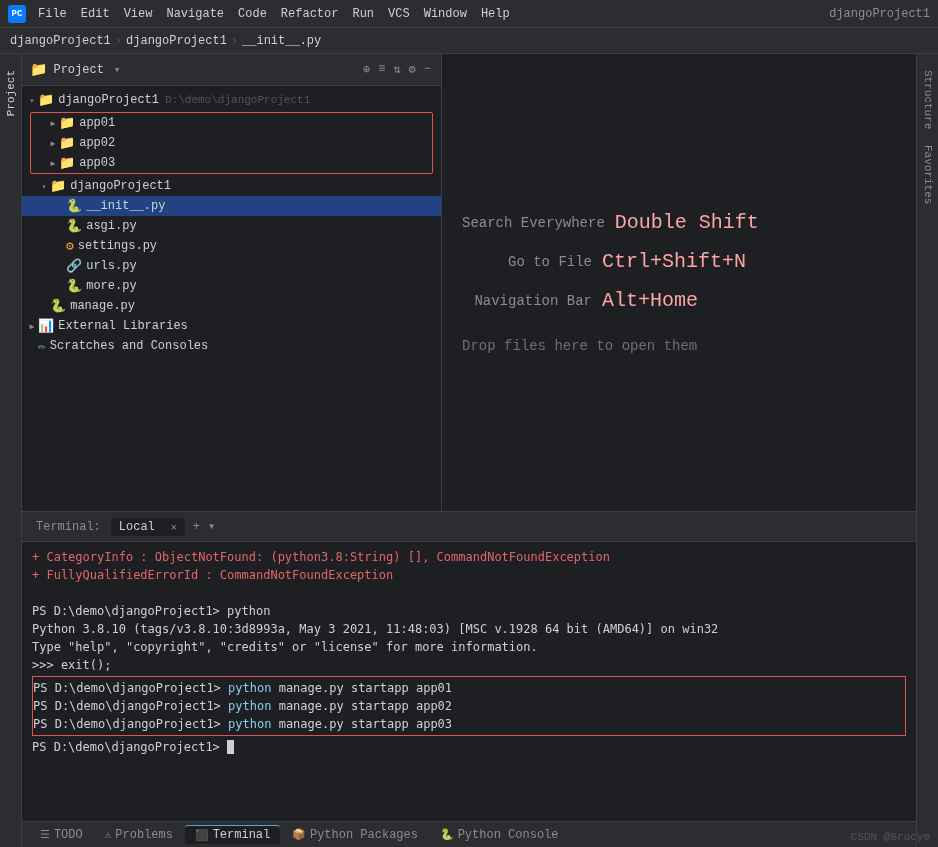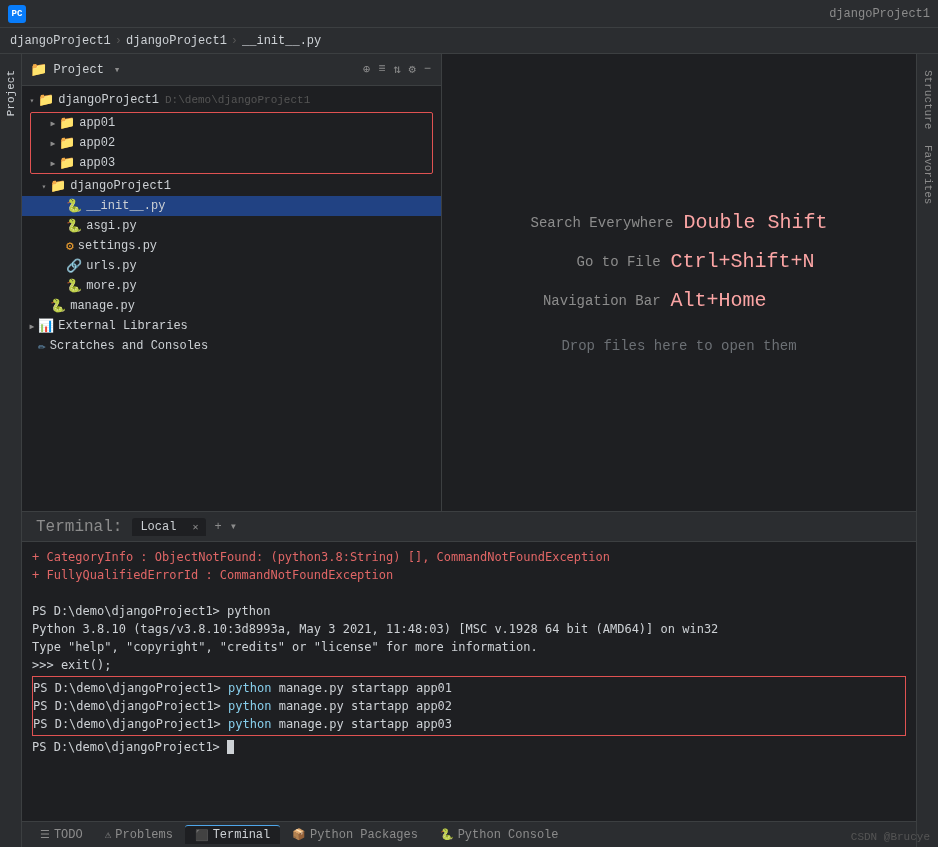--- a/index.html
+++ b/index.html
@@ -174,21 +174,21 @@
     .folder-icon { color: #7a9cc7; }
     .py-icon { color: #6ead3a; }
     .py-icon-blue { color: #6897bb; }
 
     
     .editor-area {
       flex: 1;
       background: #1e1f22;
       display: flex;
       flex-direction: column;
-      align-items: center;
+      align-items: flex-start;
       justify-content: center;
       padding: 20px;
     }
     .shortcut-list {
       list-style: none;
     }
     .shortcut-item {
       display: flex;
       align-items: center;
       margin-bottom: 16px;
@@ -221,21 +221,21 @@
     .terminal-tabs {
       height: 30px;
       background: #2b2d30;
       display: flex;
       align-items: center;
       padding: 0 8px;
       border-bottom: 1px solid #3c3f41;
       gap: 4px;
     }
     .terminal-tab-label {
-      font-size: 16px;
+      font-size: 12px;
       color: #8c8c8c;
       padding: 2px 6px;
     }
     .terminal-tab-name {
       background: #1e1f22;
       color: #cdd1d5;
       padding: 2px 8px;
       border-radius: 3px 3px 0 0;
       font-size: 12px;
       display: flex;
@@ -314,20 +314,32 @@
 
     .scrollbar-hide::-webkit-scrollbar { width: 4px; }
     .scrollbar-hide::-webkit-scrollbar-track { background: transparent; }
     .scrollbar-hide::-webkit-scrollbar-thumb { background: #4a4a4a; border-radius: 2px; }
   </style>
 </head>
 <body>
 
 <div class="title-bar">
   <div class="title-bar-logo">PC</div>
+  <div class="title-bar-menu">
+    <span>File</span>
+    <span>Edit</span>
+    <span>View</span>
+    <span>Navigate</span>
+    <span>Code</span>
+    <span>Refactor</span>
+    <span>Run</span>
+    <span>VCS</span>
+    <span>Window</span>
+    <span>Help</span>
+  </div>
   <div class="title-bar-right">djangoProject1</div>
 </div>
 
 <div class="breadcrumb">
   <span>djangoProject1</span>
   <span class="sep">›</span>
   <span>djangoProject1</span>
   <span class="sep">›</span>
   <span class="active">__init__.py</span>
 </div>

